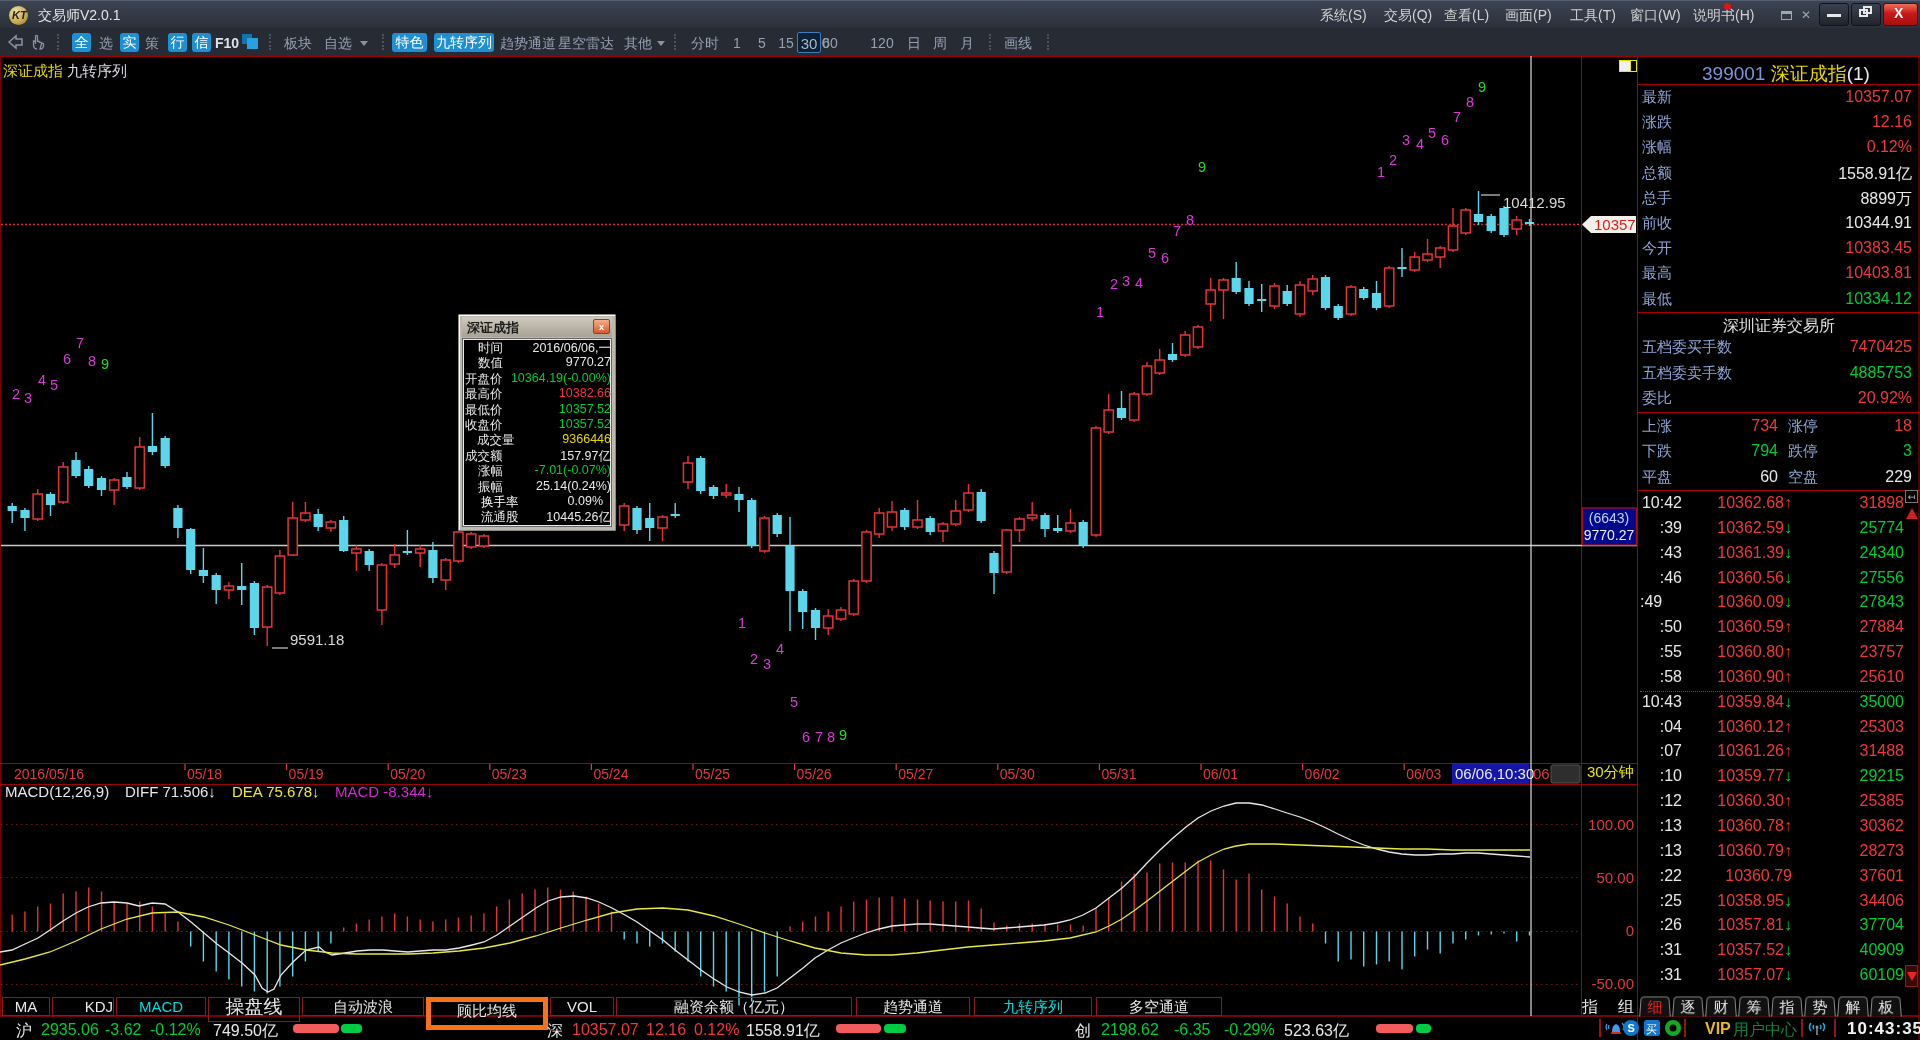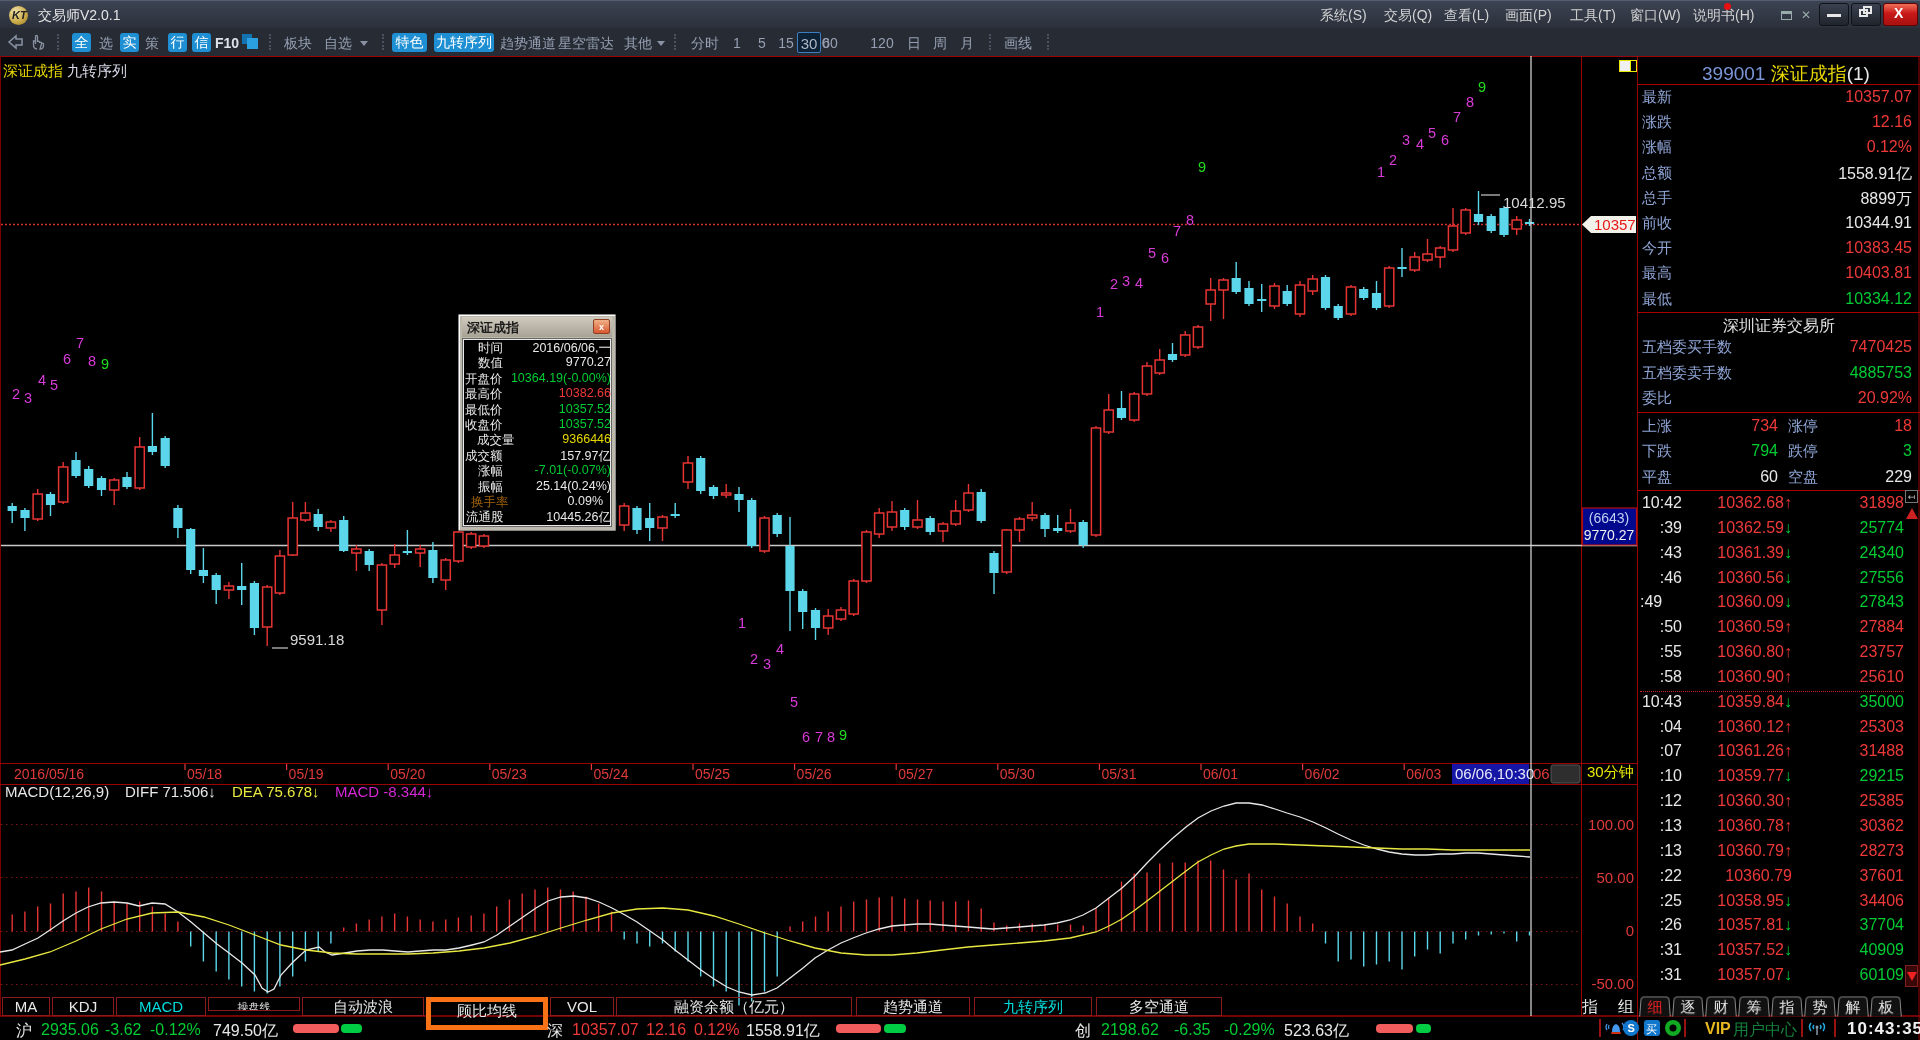--- a/index.html
+++ b/index.html
@@ -552,22 +552,22 @@
 <div class="abs" style="left:465px;top:340px;width:148px;height:15px;font-size:12.5px"><span style="color:#e8e8e8;padding-left:13px">时间</span><span class="wht" style="position:absolute;right:2px">2016/06/06,一</span></div>
 <div class="abs" style="left:465px;top:355px;width:148px;height:15px;font-size:12.5px"><span style="color:#e8e8e8;padding-left:13px">数值</span><span class="wht" style="position:absolute;right:2px">9770.27</span></div>
 <div class="abs" style="left:465px;top:371px;width:148px;height:15px;font-size:12.5px"><span style="color:#e8e8e8;padding-left:0px">开盘价</span><span class="grn" style="position:absolute;right:2px">10364.19(-0.00%)</span></div>
 <div class="abs" style="left:465px;top:386px;width:148px;height:15px;font-size:12.5px"><span style="color:#e8e8e8;padding-left:0px">最高价</span><span class="red" style="position:absolute;right:2px">10382.66</span></div>
 <div class="abs" style="left:465px;top:402px;width:148px;height:15px;font-size:12.5px"><span style="color:#e8e8e8;padding-left:0px">最低价</span><span class="grn" style="position:absolute;right:2px">10357.52</span></div>
 <div class="abs" style="left:465px;top:417px;width:148px;height:15px;font-size:12.5px"><span style="color:#e8e8e8;padding-left:0px">收盘价</span><span class="grn" style="position:absolute;right:2px">10357.52</span></div>
 <div class="abs" style="left:465px;top:432px;width:148px;height:15px;font-size:12.5px"><span style="color:#e8e8e8;padding-left:12px">成交量</span><span class="yel" style="position:absolute;right:2px">9366446</span></div>
 <div class="abs" style="left:465px;top:448px;width:148px;height:15px;font-size:12.5px"><span style="color:#e8e8e8;padding-left:0px">成交额</span><span class="wht" style="position:absolute;right:2px">157.97亿</span></div>
 <div class="abs" style="left:465px;top:463px;width:148px;height:15px;font-size:12.5px"><span style="color:#e8e8e8;padding-left:13px">涨幅</span><span class="grn" style="position:absolute;right:2px">-7.01(-0.07%)</span></div>
 <div class="abs" style="left:465px;top:479px;width:148px;height:15px;font-size:12.5px"><span style="color:#e8e8e8;padding-left:13px">振幅</span><span class="wht" style="position:absolute;right:2px">25.14(0.24%)</span></div>
-<div class="abs" style="left:465px;top:494px;width:148px;height:15px;font-size:12.5px"><span style="color:#a16207;padding-left:6px">换手率</span><span class="wht" style="position:absolute;right:10px">0.09%</span></div>
-<div class="abs" style="left:465px;top:509px;width:148px;height:15px;font-size:12.5px"><span style="color:#e8e8e8;padding-left:1px">流通股</span><span class="wht" style="position:absolute;right:2px">10445.26亿</span></div>
+<div class="abs" style="left:465px;top:494px;width:148px;height:15px;font-size:12.5px"><span style="color:#ffffff;padding-left:16px">换手率</span><span class="wht" style="position:absolute;right:10px">0.09%</span></div>
+<div class="abs" style="left:465px;top:509px;width:148px;height:15px;font-size:12.5px"><span style="color:#e8e8e8;padding-left:16px">流通股</span><span class="wht" style="position:absolute;right:2px">10445.26亿</span></div>
 <div class="abs" style="left:1702px;top:61px;font-size:19px"><span style="color:#7b96d8">399001</span> <span style="color:#e8d800">深证成指</span><span style="color:#e8e8e8">(1)</span></div>
 <div class="abs" style="left:1638px;top:84px;width:282px;border-top:1.5px solid #aa0000"></div>
 <div class="abs" style="left:1642px;top:88px;width:274px;height:24px"><span class="rp-label">最新</span><span class="rp-val red">10357.07</span></div>
 <div class="abs" style="left:1642px;top:113px;width:274px;height:24px"><span class="rp-label">涨跌</span><span class="rp-val red">12.16</span></div>
 <div class="abs" style="left:1642px;top:138px;width:274px;height:24px"><span class="rp-label">涨幅</span><span class="rp-val red">0.12%</span></div>
 <div class="abs" style="left:1642px;top:164px;width:274px;height:24px"><span class="rp-label">总额</span><span class="rp-val wht">1558.91亿</span></div>
 <div class="abs" style="left:1642px;top:189px;width:274px;height:24px"><span class="rp-label">总手</span><span class="rp-val wht">8899万</span></div>
 <div class="abs" style="left:1642px;top:214px;width:274px;height:24px"><span class="rp-label">前收</span><span class="rp-val wht">10344.91</span></div>
 <div class="abs" style="left:1642px;top:239px;width:274px;height:24px"><span class="rp-label">今开</span><span class="rp-val red">10383.45</span></div>
 <div class="abs" style="left:1642px;top:264px;width:274px;height:24px"><span class="rp-label">最高</span><span class="rp-val red">10403.81</span></div>
@@ -681,23 +681,23 @@
     <span class="wht" style="position:absolute;left:0px;width:42px;text-align:right">:31</span>
     <span class="red" style="position:absolute;left:40px;width:112px;text-align:right">10357.07<span style="color:#00cc33">↓</span></span>
     <span class="grn" style="position:absolute;right:0px">60109</span>
   </div>
 <div class="abs" style="left:1640px;top:691px;width:264px;border-top:1px dotted #cc2222"></div>
 <div class="abs" style="left:1905px;top:490px;width:13px;height:13px;border:1px solid #777;color:#bbb;font-size:9px;text-align:center;line-height:12px">↤</div>
 <div class="abs" style="left:1906px;top:508px;width:0;height:0;border-left:6px solid transparent;border-right:6px solid transparent;border-bottom:11px solid #cc2222"></div>
 <div class="abs" style="left:1905px;top:965px;width:13px;height:22px;background:#3a0808;border:1px solid #802020"></div>
 <div class="abs" style="left:1907px;top:972px;width:0;height:0;border-left:5px solid transparent;border-right:5px solid transparent;border-top:9px solid #ee2222"></div>
 <div class="abs" style="left:2px;top:997px;width:48px;height:19px;border:1px solid #8b1a1a;color:#e8e8e8;font-size:15px;text-align:center;line-height:18px;white-space:nowrap;overflow:hidden">MA</div>
-<div class="abs" style="left:52px;top:997px;width:62px;height:19px;border:1px solid #8b1a1a;color:#e8e8e8;font-size:15px;text-align:center;line-height:18px;white-space:nowrap;overflow:hidden">KDJ</div>
+<div class="abs" style="left:52px;top:997px;width:62px;height:19px;border:1px solid #8b1a1a;color:#e8e8e8;font-size:15px;text-align:right;line-height:18px;white-space:nowrap;overflow:hidden">KDJ</div>
 <div class="abs" style="left:116px;top:997px;width:90px;height:19px;border:1px solid #8b1a1a;color:#00dddd;font-size:15px;text-align:center;line-height:18px;white-space:nowrap;overflow:hidden">MACD</div>
-<div class="abs" style="left:208px;top:997px;width:92px;height:14px;border:1px solid #8b1a1a;color:#e8e8e8;font-size:11px;text-align:center;line-height:18px;white-space:nowrap;overflow:hidden">操盘线</div>
+<div class="abs" style="left:208px;top:997px;width:92px;height:25px;border:1px solid #8b1a1a;color:#e8e8e8;font-size:19px;text-align:center;line-height:18px;white-space:nowrap;overflow:hidden">操盘线</div>
 <div class="abs" style="left:302px;top:997px;width:122px;height:19px;border:1px solid #8b1a1a;color:#e8e8e8;font-size:15px;text-align:center;line-height:18px;white-space:nowrap;overflow:hidden">自动波浪</div>
 <div class="abs" style="left:426px;top:997px;width:122px;height:33px;border:5px solid #f97316;color:#e8e8e8;font-size:15px;text-align:center;line-height:18px;white-space:nowrap;overflow:hidden">顾比均线</div>
 <div class="abs" style="left:550px;top:997px;width:64px;height:19px;border:1px solid #8b1a1a;color:#e8e8e8;font-size:15px;text-align:center;line-height:18px;white-space:nowrap;overflow:hidden">VOL</div>
 <div class="abs" style="left:616px;top:997px;width:236px;height:19px;border:1px solid #8b1a1a;color:#e8e8e8;font-size:15px;text-align:center;line-height:18px;white-space:nowrap;overflow:hidden">融资余额（亿元）</div>
 <div class="abs" style="left:856px;top:997px;width:114px;height:19px;border:1px solid #8b1a1a;color:#e8e8e8;font-size:15px;text-align:center;line-height:18px;white-space:nowrap;overflow:hidden">趋势通道</div>
 <div class="abs" style="left:974px;top:997px;width:118px;height:19px;border:1px solid #8b1a1a;color:#00dddd;font-size:15px;text-align:center;line-height:18px;white-space:nowrap;overflow:hidden">九转序列</div>
 <div class="abs" style="left:1096px;top:997px;width:126px;height:19px;border:1px solid #8b1a1a;color:#e8e8e8;font-size:15px;text-align:center;line-height:18px;white-space:nowrap;overflow:hidden">多空通道</div>
 <div class="abs" style="left:1582px;top:997px;color:#e8e8e8;font-size:16px">指</div>
 <div class="abs" style="left:1618px;top:997px;color:#e8e8e8;font-size:16px">组</div>
 <div class="abs" style="left:1640px;top:996px;width:30px;height:20px;border:1px solid #888;border-bottom:none;border-radius:4px 4px 0 0;transform:perspective(10px) rotateX(3deg);background:#111;color:#ee2222;font-size:15px;text-align:center;line-height:19px">细</div>

